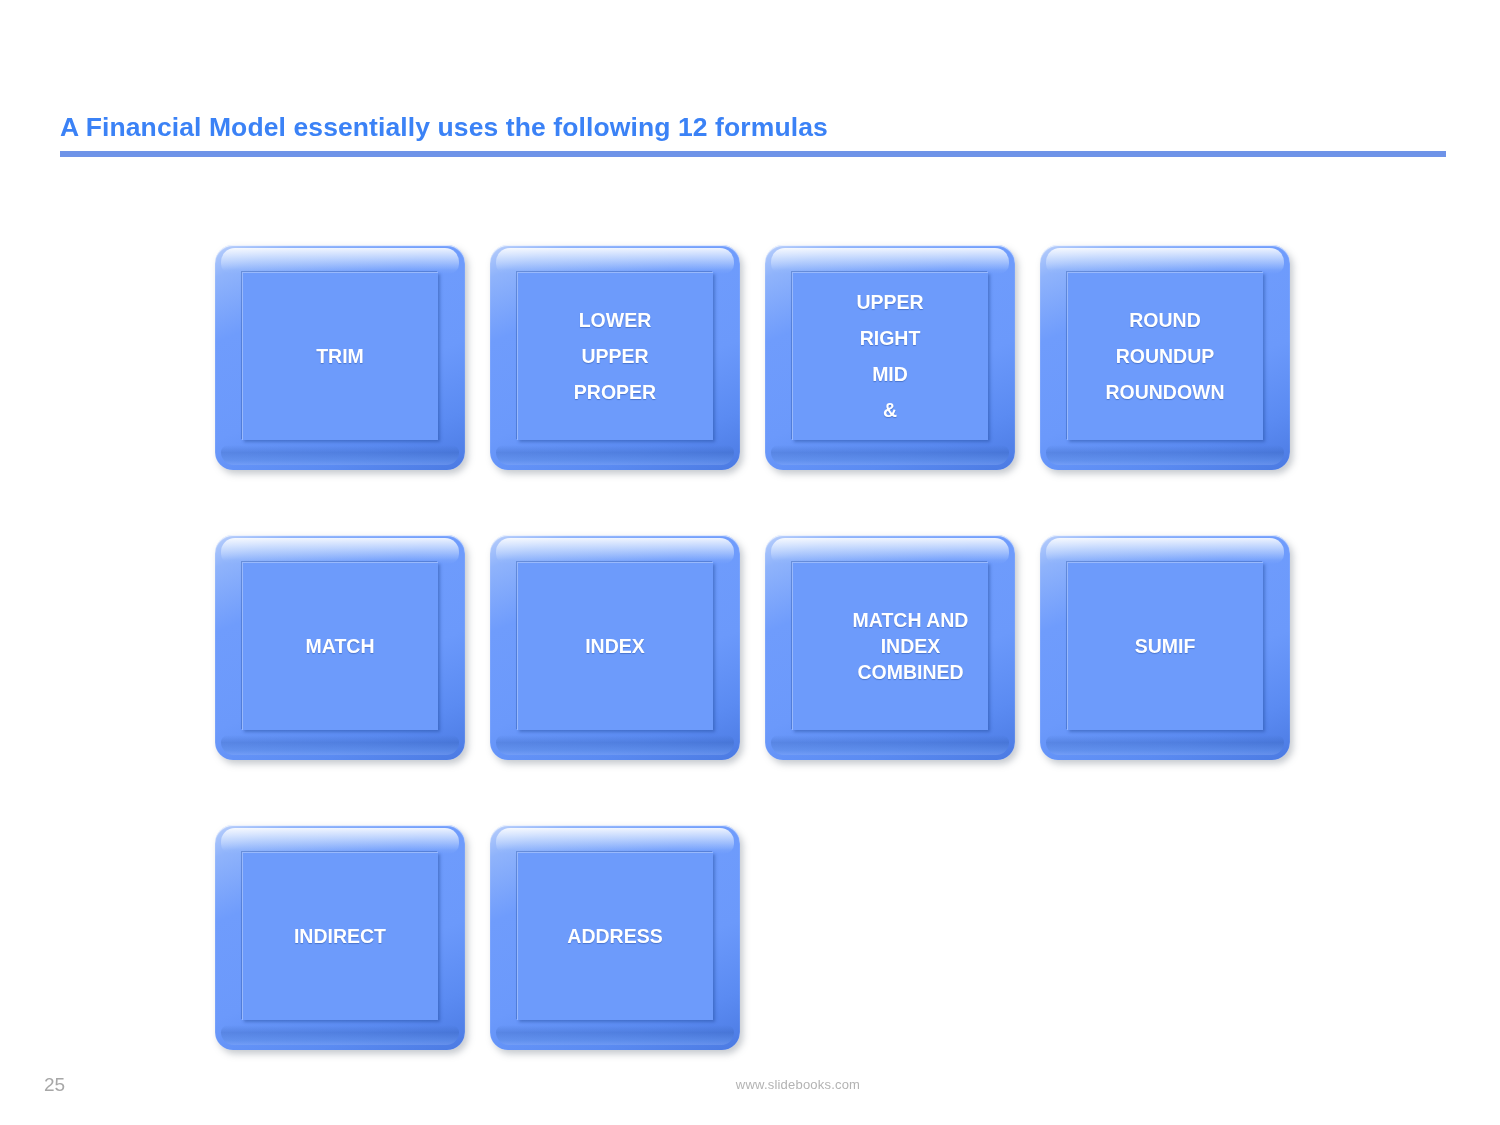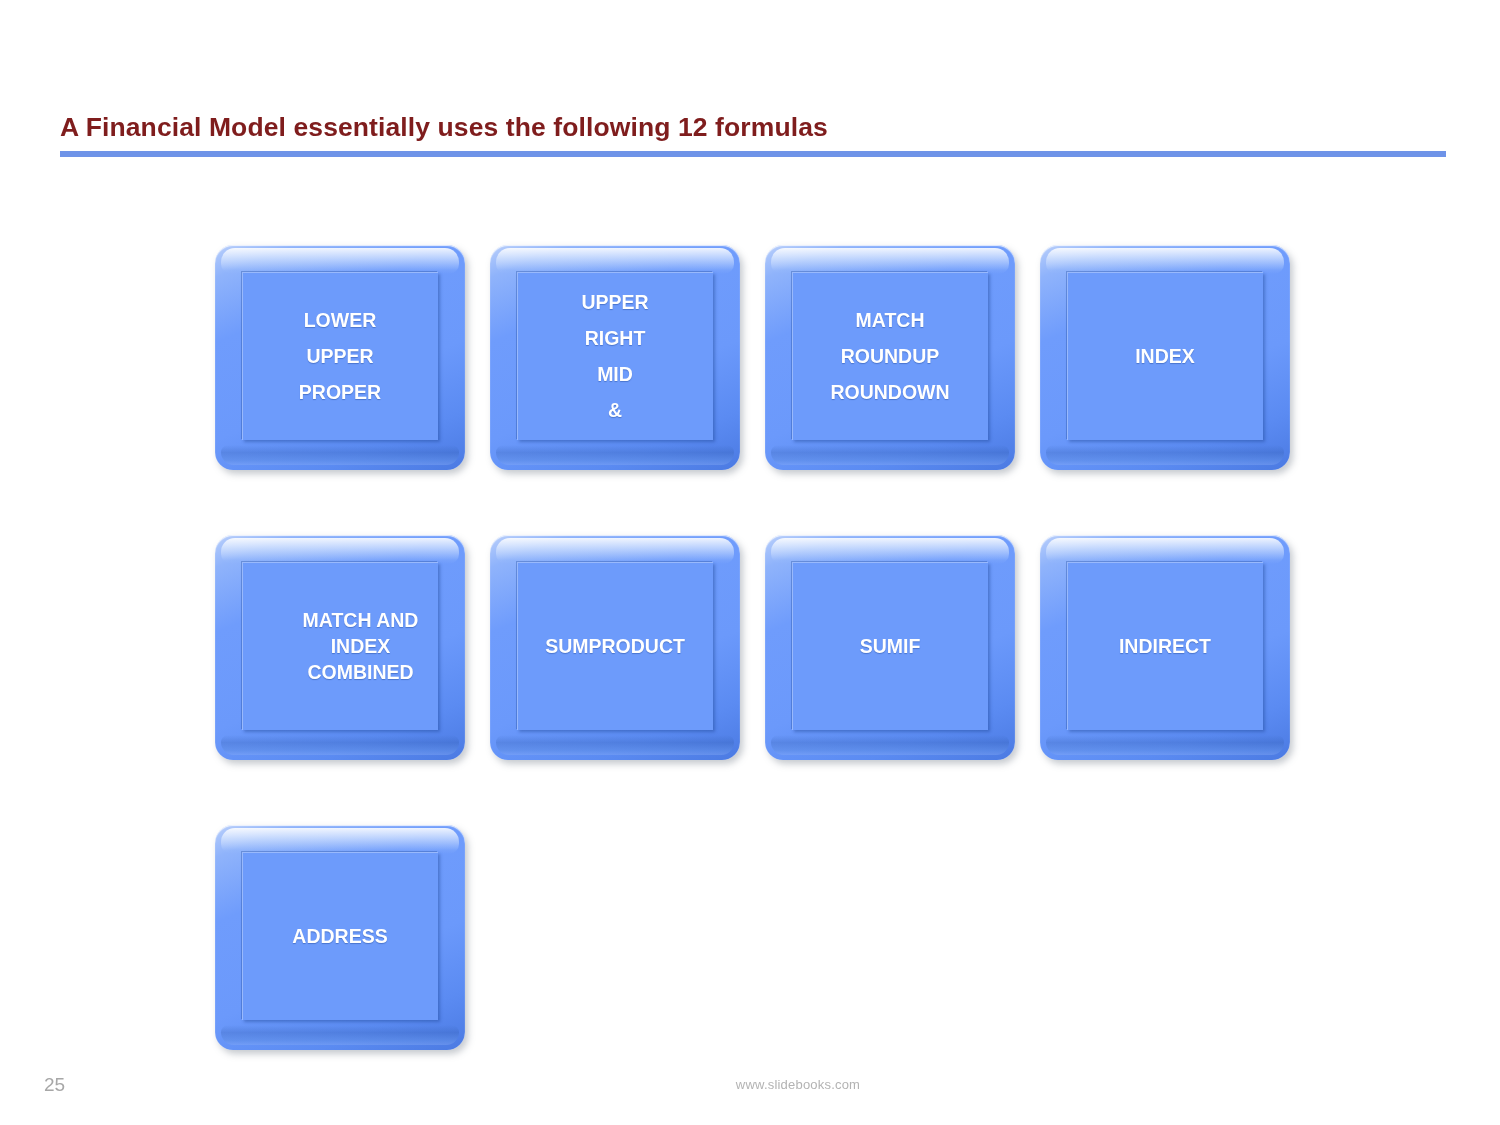--- a/index.html
+++ b/index.html
@@ -27,21 +27,21 @@
   
   .title-block {
     position: absolute;
     left: 60px;
     top: 110px;
     width: 1390px;
   }
   .slide-title {
     font-size: 26.5px;
     font-weight: bold;
-    color: #7f1d1d;
+    color: #3b82f6;
     letter-spacing: 0.1px;
     line-height: 34px;
     white-space: nowrap;
   }
   .title-rule {
     margin-top: 7px;
     width: 1386px;
     height: 6px;
     background: #6e93e8;
   }
@@ -170,50 +170,55 @@
 <div class="slide">
 
   <div class="title-block">
     <div class="slide-title">A Financial Model essentially uses the following 12 formulas</div>
     <div class="title-rule"></div>
   </div>
 
   <div class="grid" id="formula-grid">
       <div class="fbox">
         <div class="fface">
+          <div class="flabel"><span>TRIM</span></div>
+        </div>
+      </div>
+      <div class="fbox">
+        <div class="fface">
           <div class="flabel"><span>LOWER</span><br><span>UPPER</span><br><span>PROPER</span></div>
         </div>
       </div>
       <div class="fbox">
         <div class="fface">
           <div class="flabel"><span>UPPER</span><br><span>RIGHT</span><br><span>MID</span><br><span>&amp;</span></div>
         </div>
       </div>
       <div class="fbox">
         <div class="fface">
-          <div class="flabel"><span>MATCH</span><br><span>ROUNDUP</span><br><span>ROUNDOWN</span></div>
+          <div class="flabel"><span>ROUND</span><br><span>ROUNDUP</span><br><span>ROUNDOWN</span></div>
+        </div>
+      </div>
+      <div class="fbox">
+        <div class="fface">
+          <div class="flabel"><span>MATCH</span></div>
         </div>
       </div>
       <div class="fbox">
         <div class="fface">
           <div class="flabel"><span>INDEX</span></div>
         </div>
       </div>
       <div class="fbox">
         <div class="fface">
           <div class="flabel tight"><span>MATCH AND</span><br><span>INDEX</span><br><span>COMBINED</span></div>
         </div>
       </div>
       <div class="fbox">
         <div class="fface">
-          <div class="flabel"><span>SUMPRODUCT</span></div>
-        </div>
-      </div>
-      <div class="fbox">
-        <div class="fface">
           <div class="flabel"><span>SUMIF</span></div>
         </div>
       </div>
       <div class="fbox">
         <div class="fface">
           <div class="flabel"><span>INDIRECT</span></div>
         </div>
       </div>
       <div class="fbox">
         <div class="fface">

